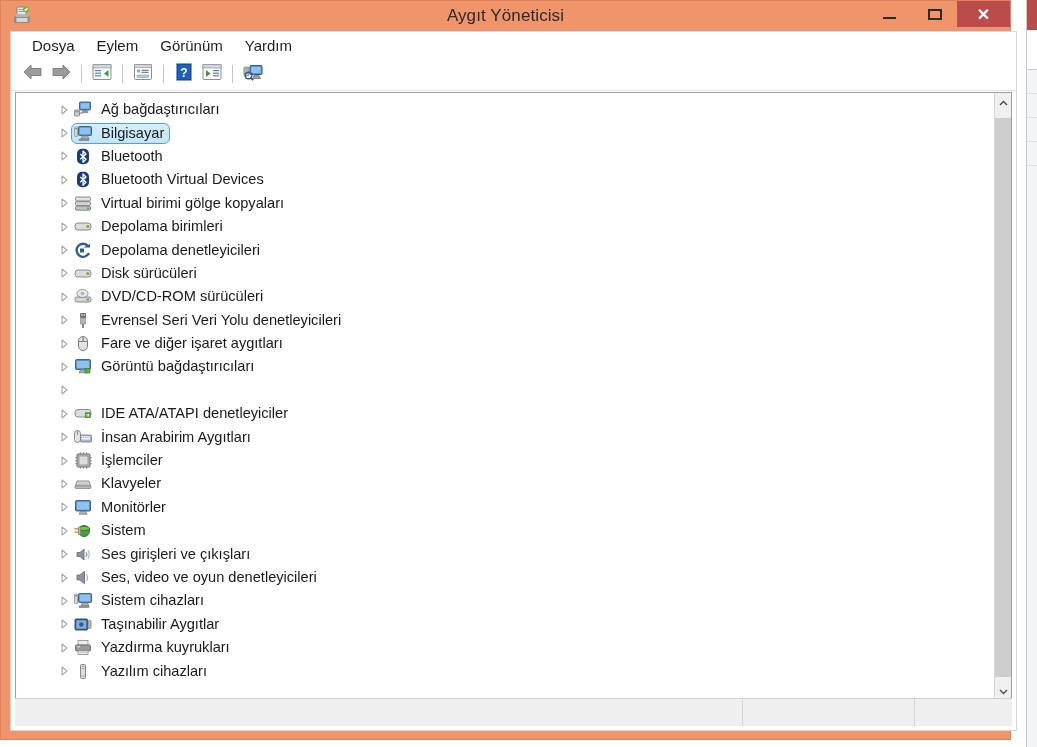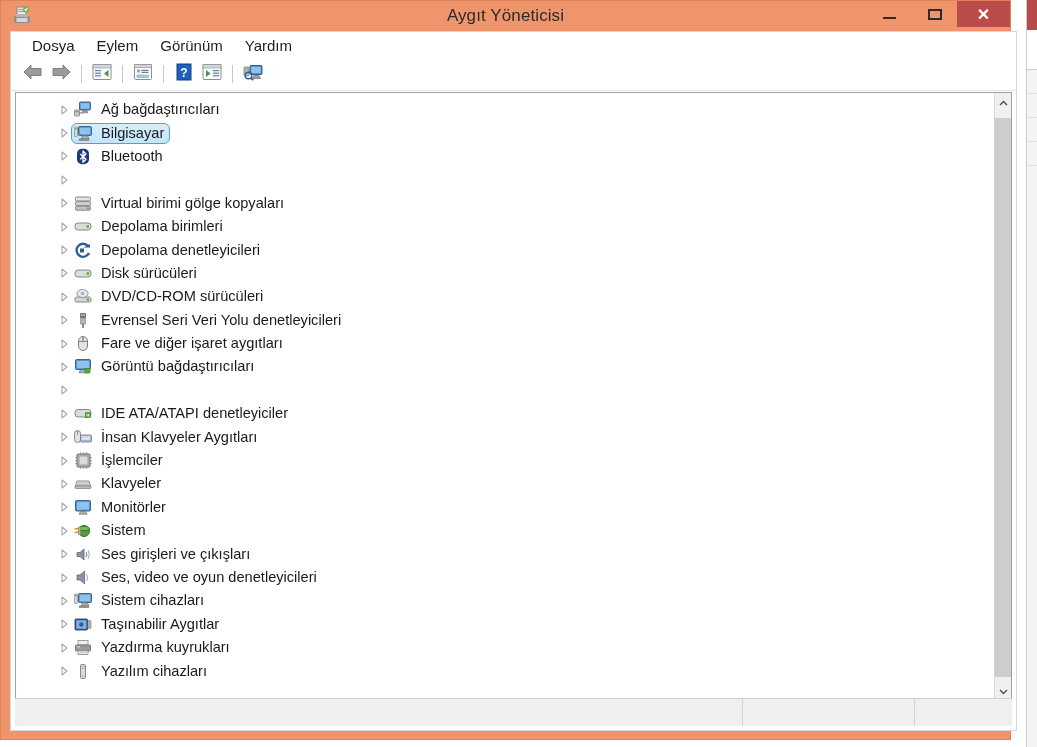--- a/index.html
+++ b/index.html
@@ -479,20 +479,31 @@
             <span class="node-label">Bluetooth</span>
           </span>
         </div>
 
         <div class="tree-row">
           <span class="chevron">
             <svg width="9" height="10" viewBox="0 0 9 10">
                 <path d="M2 1 L7 5 L2 9 Z" fill="none" stroke="#a8a8a8" stroke-width="1.1" stroke-linejoin="round"></path>
               </svg>
           </span>
+          <span class="sel-box">
+            <span class="node-icon">
+              <svg width="16" height="17" viewBox="0 0 16 17">
+                <rect x="2" y="0.8" width="12" height="15.4" rx="5" fill="#1b3a78"></rect>
+                <path d="M8 3 L11 6 L8 8.7 L8 3 Z M8 8.7 L11 11.3 L8 14.2 L8 8.7 Z" fill="none" stroke="#ffffff" stroke-width="1.3" stroke-linejoin="round"></path>
+                <line x1="5.3" y1="6" x2="10.7" y2="11.3" stroke="#ffffff" stroke-width="1.3"></line>
+                <line x1="5.3" y1="11.3" x2="10.7" y2="6" stroke="#ffffff" stroke-width="1.3"></line>
+              </svg>
+            </span>
+            <span class="node-label">Bluetooth Virtual Devices</span>
+          </span>
         </div>
 
         <div class="tree-row">
           <span class="chevron">
             <svg width="9" height="10" viewBox="0 0 9 10">
                 <path d="M2 1 L7 5 L2 9 Z" fill="none" stroke="#a8a8a8" stroke-width="1.1" stroke-linejoin="round"></path>
               </svg>
           </span>
           <span class="sel-box">
             <span class="node-icon">
@@ -675,21 +686,21 @@
                 <rect x="0.5" y="1.5" width="6" height="12" rx="3" fill="#e2e2e2" stroke="#7e7e7e" stroke-width="0.9"></rect>
                 <line x1="3.5" y1="1.5" x2="3.5" y2="6" stroke="#7e7e7e" stroke-width="0.8"></line>
                 <rect x="6.5" y="6" width="11" height="7" rx="1" fill="#a8b8c8" stroke="#6f7f8f" stroke-width="0.8"></rect>
                 <rect x="7.6" y="7.2" width="1.6" height="1.3" fill="#ffffff"></rect>
                 <rect x="9.8" y="7.2" width="1.6" height="1.3" fill="#ffffff"></rect>
                 <rect x="12" y="7.2" width="1.6" height="1.3" fill="#ffffff"></rect>
                 <rect x="14.2" y="7.2" width="1.6" height="1.3" fill="#ffffff"></rect>
                 <rect x="7.6" y="9.2" width="8.2" height="1.3" fill="#ffffff"></rect>
               </svg>
             </span>
-            <span class="node-label">İnsan Klavyeler Aygıtları</span>
+            <span class="node-label">İnsan Arabirim Aygıtları</span>
           </span>
         </div>
 
         <div class="tree-row">
           <span class="chevron">
             <svg width="9" height="10" viewBox="0 0 9 10">
                 <path d="M2 1 L7 5 L2 9 Z" fill="none" stroke="#a8a8a8" stroke-width="1.1" stroke-linejoin="round"></path>
               </svg>
           </span>
           <span class="sel-box">

